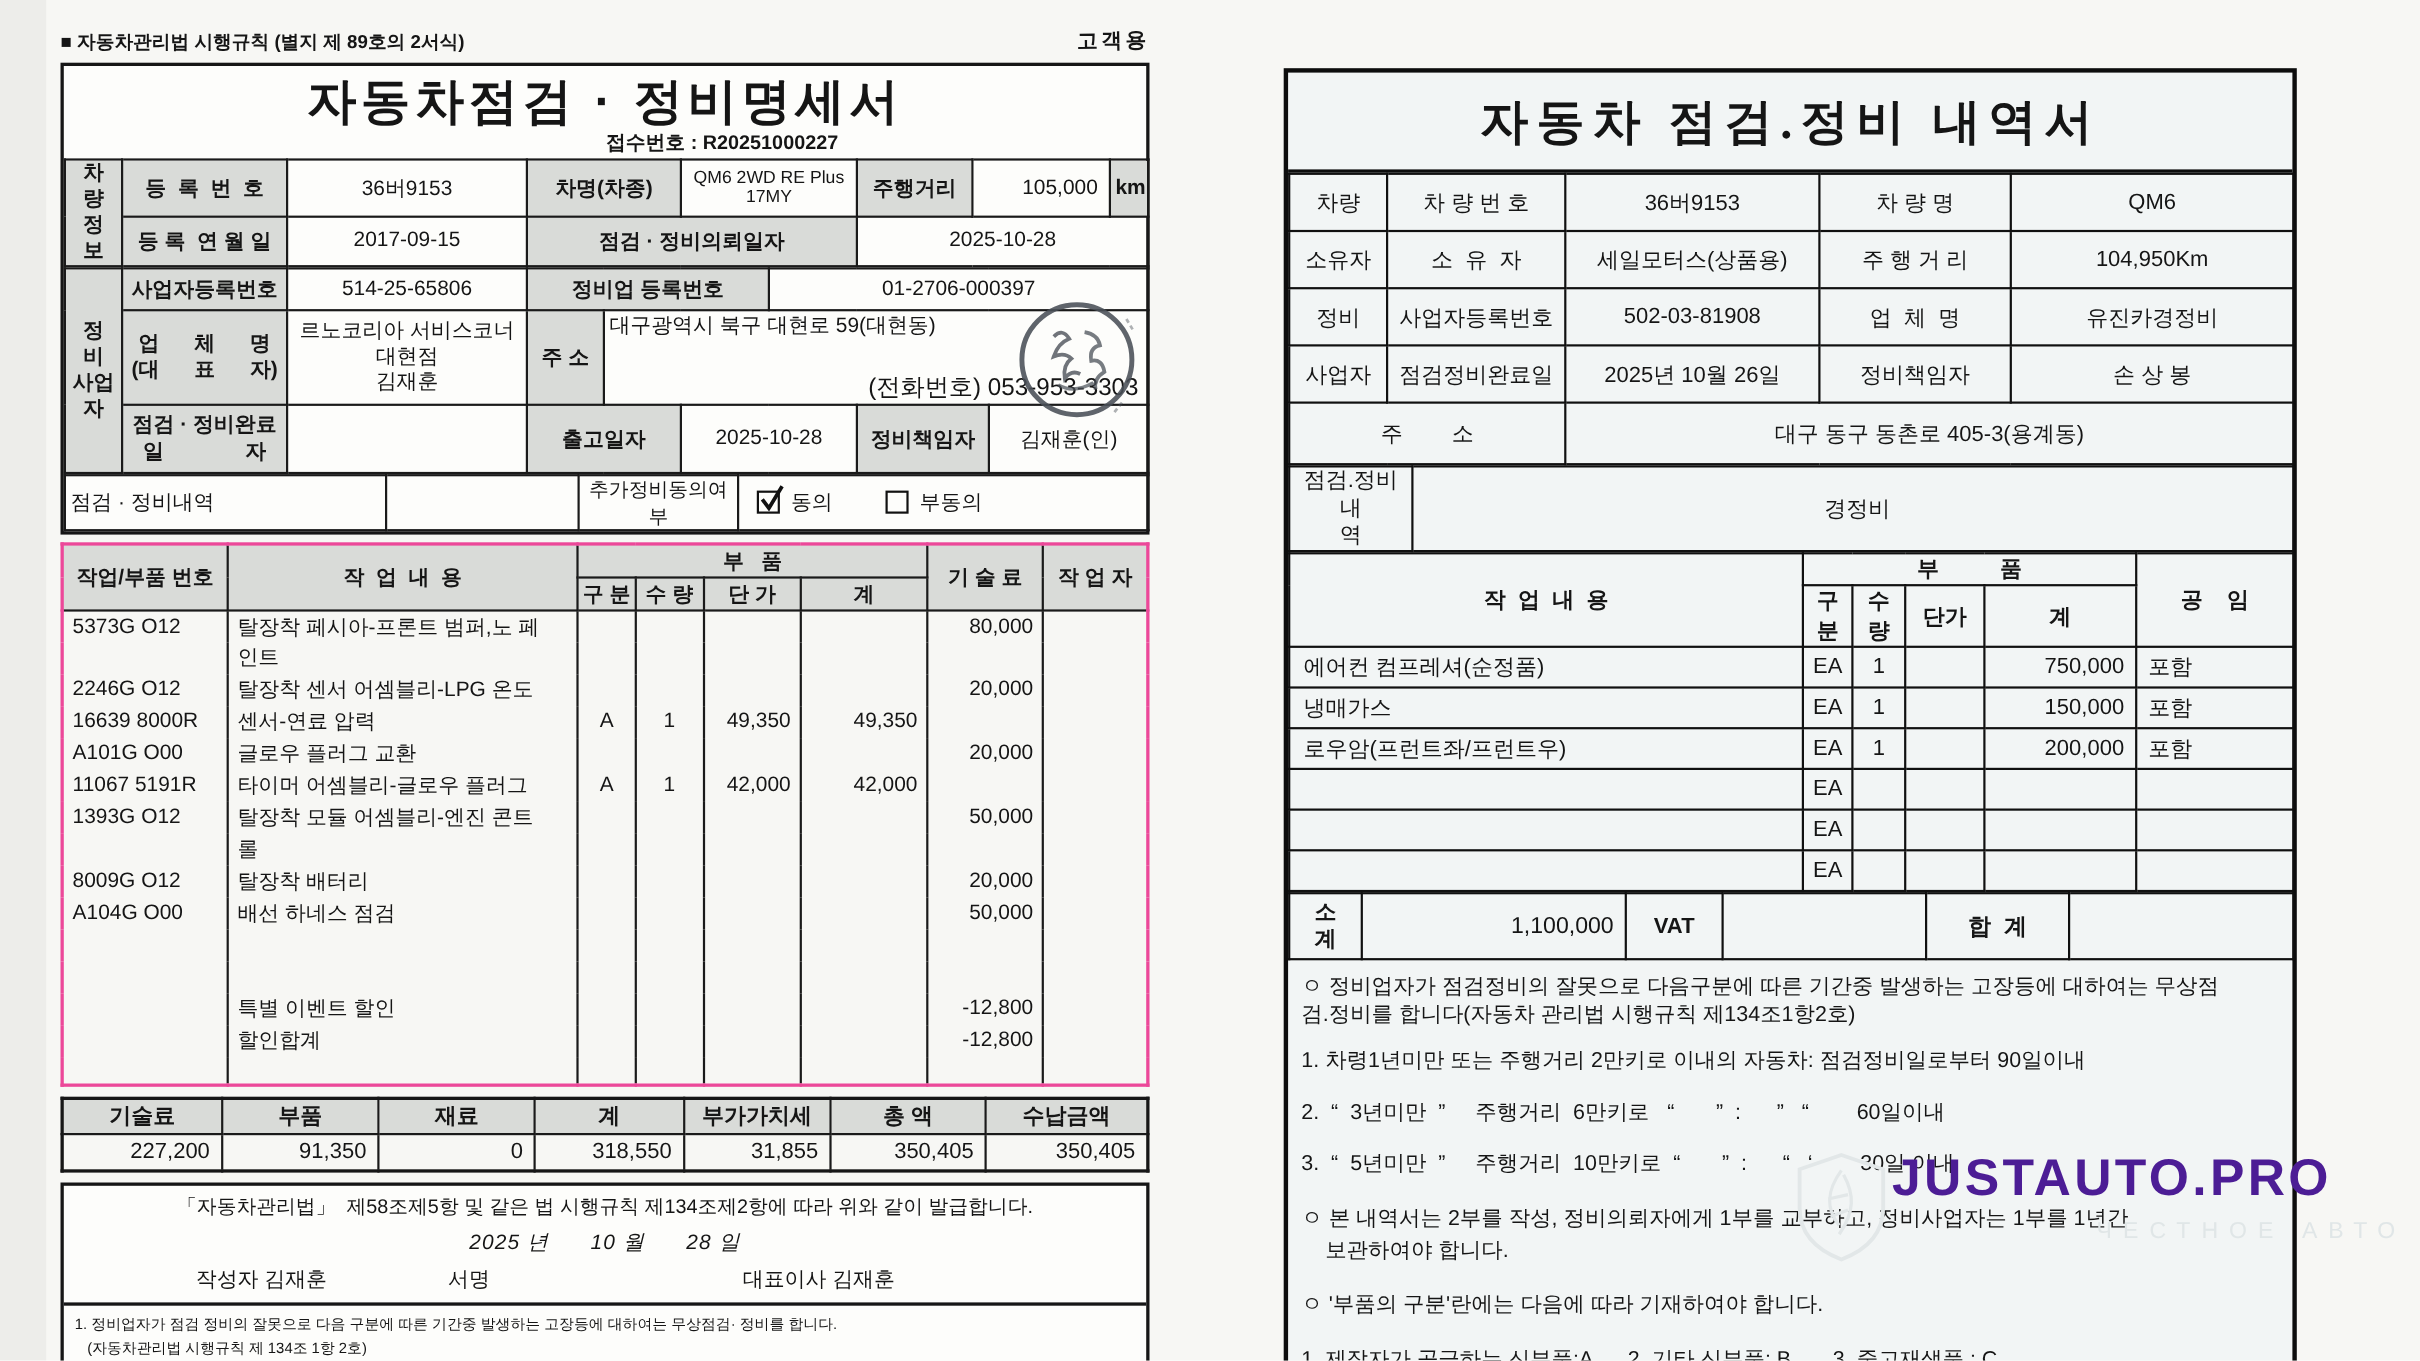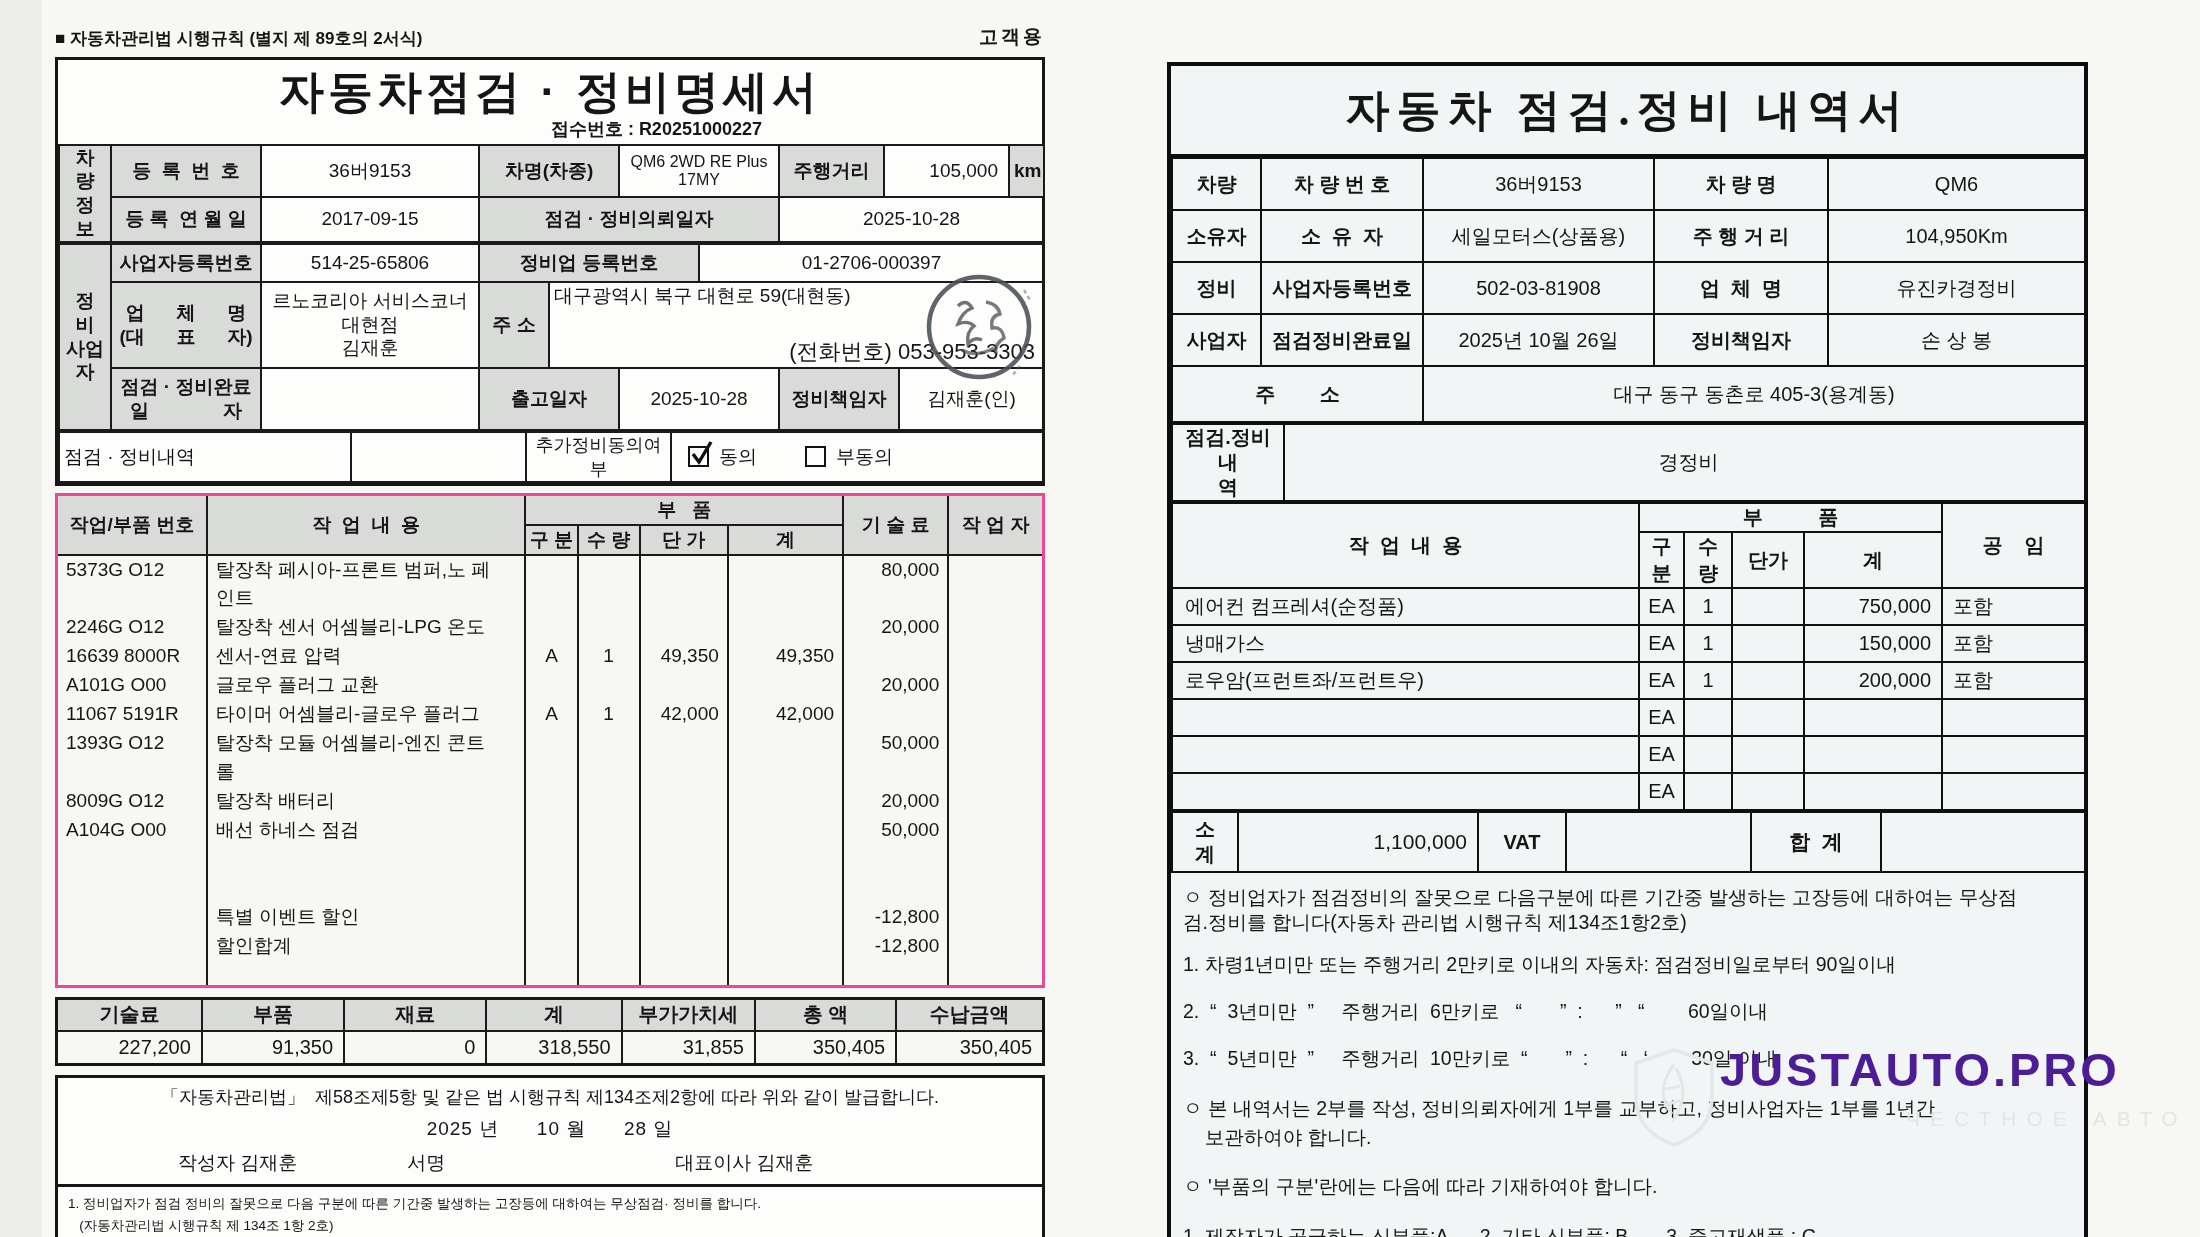--- a/index.html
+++ b/index.html
@@ -38,33 +38,33 @@
   .c-desc{text-align:left;padding-left:8px !important;}
   .c-gu,.c-qty{text-align:center;}
   .c-unit,.c-tot,.c-lab{text-align:right;padding-right:8px !important;}
   
   .boxC{margin-top:9px;}
   .tot td{font-size:20px;}
   .tot .v{text-align:right;padding-right:10px;}
   
   .boxD{margin-top:9px;border:3px solid #161616;background:#fdfdfb;min-height:216px;}
   .stmt{text-align:center;font-size:18px;padding-top:7px;}
-  .dateline{text-align:center;font-size:19px;margin-top:7px;letter-spacing:1px;}
+  .dateline{text-align:center;font-size:19px;margin-top:7px;letter-spacing:1px;font-style:italic;}
   .names{display:flex;font-size:19px;margin:8px 0 8px 120px;}
   .names .sign{margin-left:110px;}
   .names .ceo{margin-left:230px;}
   .fineprint{border-top:3px solid #161616;padding:6px 10px 0 10px;font-size:13.5px;line-height:22px;font-weight:500;}
 
   
   .rdoc{position:absolute;left:1167px;top:62px;width:913px;height:1190px;border:4px solid #0d0d0d;
         background:#f2f5f5;}
   .rtitle{height:88px;border-bottom:3px solid #0d0d0d;display:flex;align-items:center;justify-content:center;
           font-family:"Liberation Serif","DejaVu Serif",serif;font-size:44px;font-weight:bold;letter-spacing:7px;}
   .rt td{border:2.5px solid #101010;font-size:20px;text-align:center;padding:0 4px;overflow:hidden;}
-  .rt .rlbl{font-weight:bold;}
+  .rt .rlbl{font-weight:normal;}
   .rwork td,.rwork th{border:2.5px solid #101010;font-size:20px;padding:0 4px;overflow:hidden;}
   .rwork th{font-weight:bold;}
   .r-desc{text-align:left;padding-left:12px !important;}
   .r-c{text-align:center;}
   .r-r{text-align:right;padding-right:10px !important;}
   .r-fee{text-align:left;padding-left:10px !important;}
   .rnotes{padding:12px 14px 0 12px;font-size:19.5px;line-height:1.3;position:relative;}
   .rnotes div{margin-bottom:0;}
   .nl2{margin-bottom:16px !important;}
   .nl3,.nl4{margin-bottom:22px !important;}

